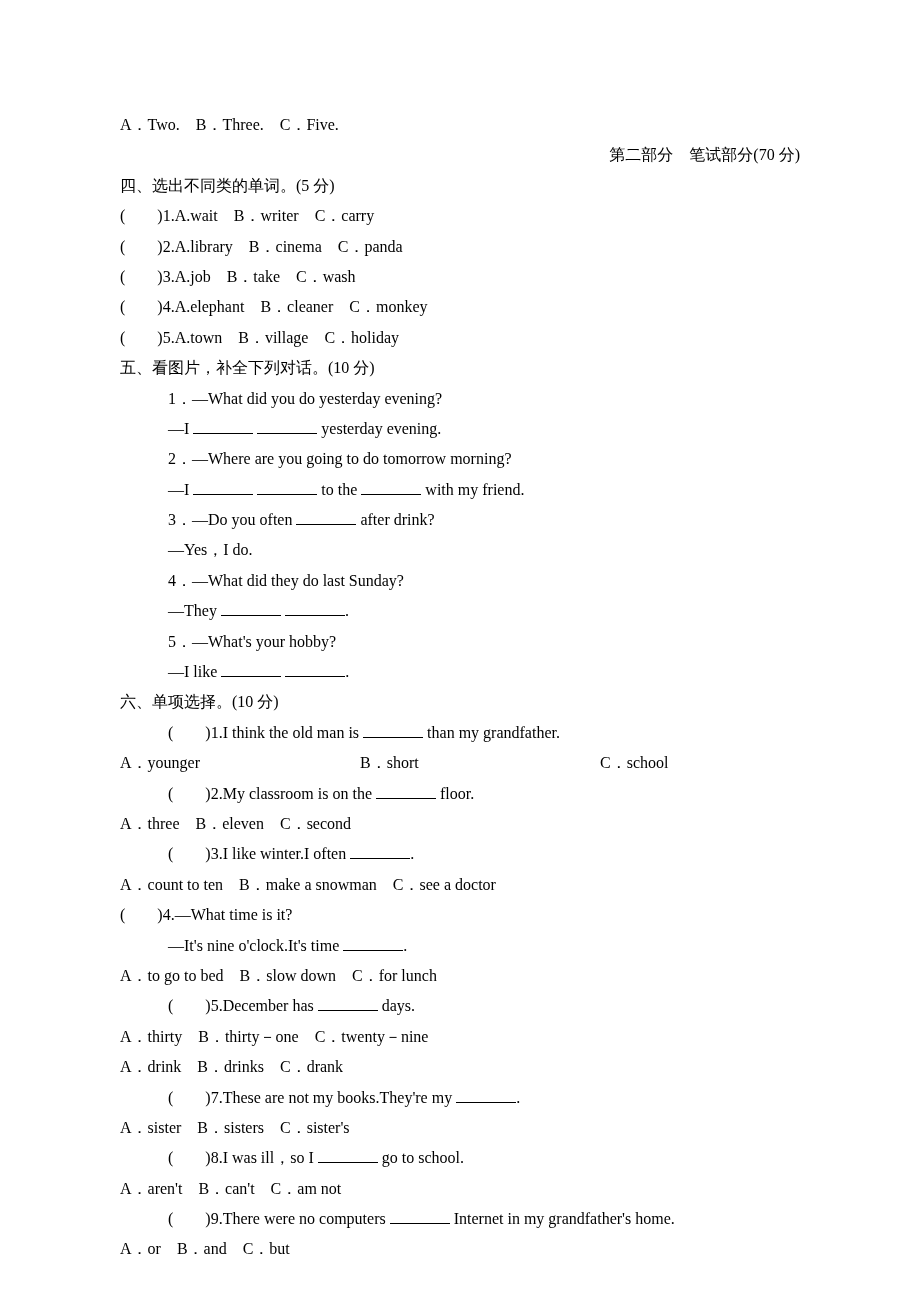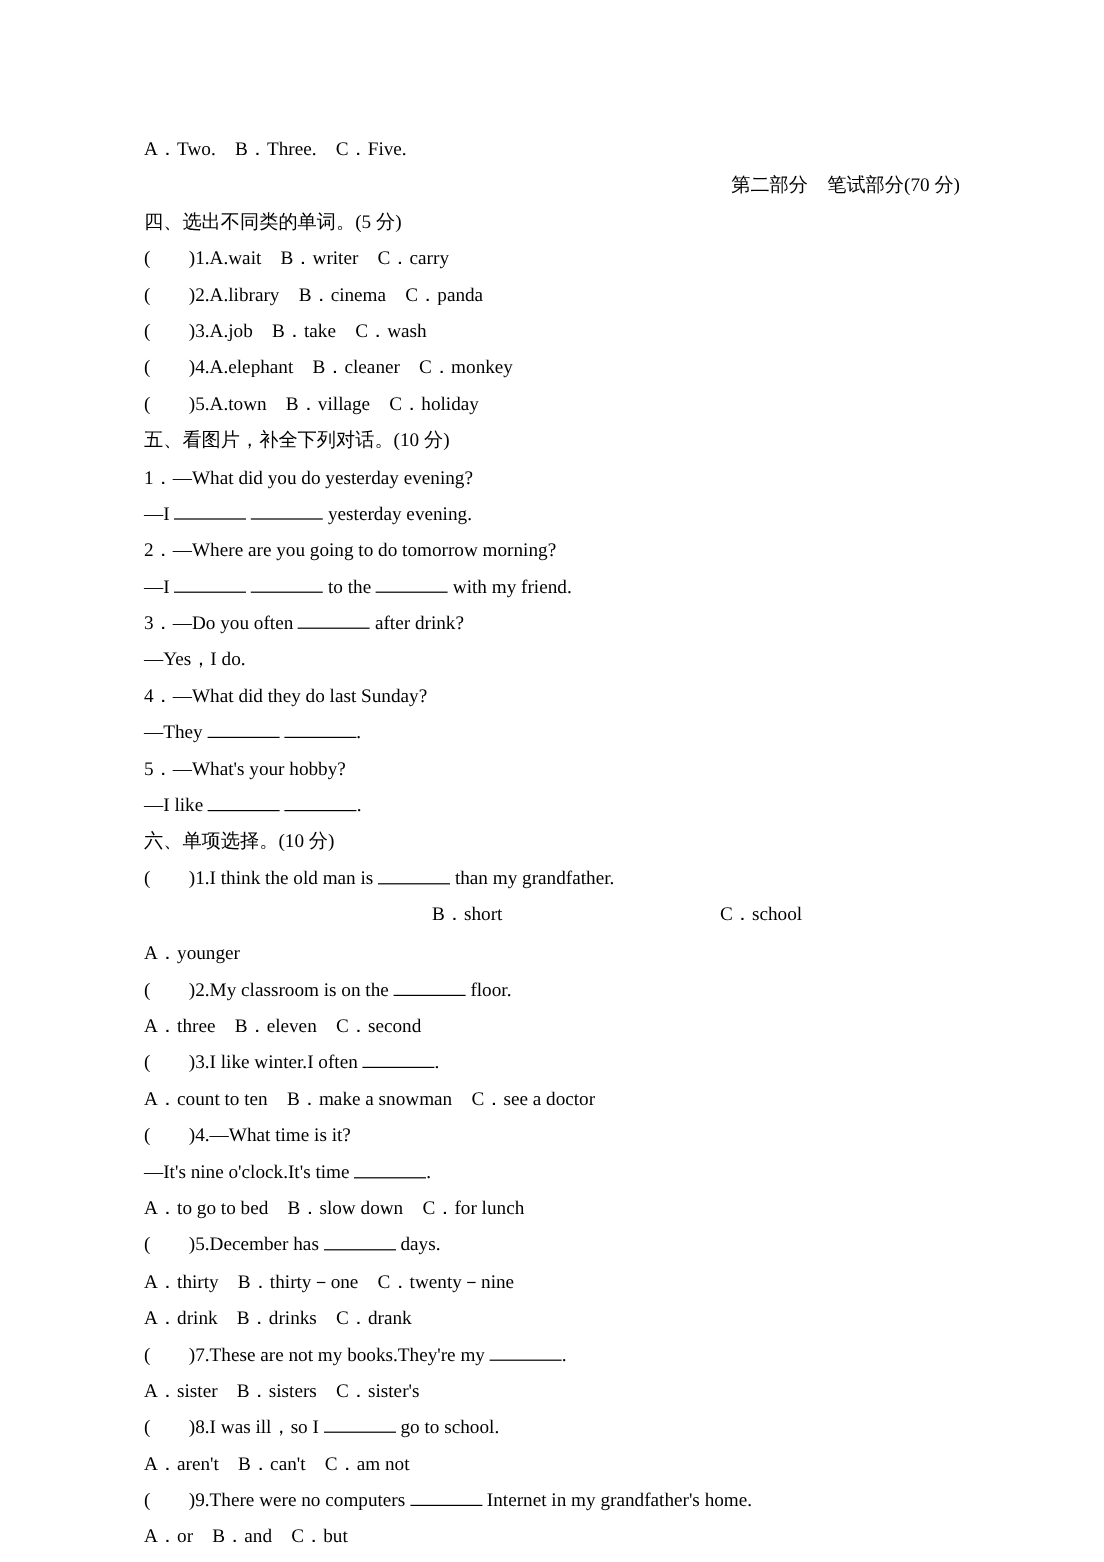--- a/index.html
+++ b/index.html
@@ -23,25 +23,26 @@
   }
   .blank {
     display: inline-block;
     border-bottom: 1px solid #000;
     height: 1em;
     vertical-align: baseline;
   }
   .b60 { width: 60px; }
   .row {
     display: block;
+    margin-left: 48px;
   }
   .opt-row {
     display: flex;
   }
-  .opt-a { width: 240px; margin-top: 32px; }
+  .opt-a { width: 240px; }
   .opt-b { width: 240px; }
   .opt-c { flex: 1; }
 </style>
 </head>
 <body>
 
 <div class="page">
 
   <div class="line">A．Two.　B．Three.　C．Five.</div>
 

